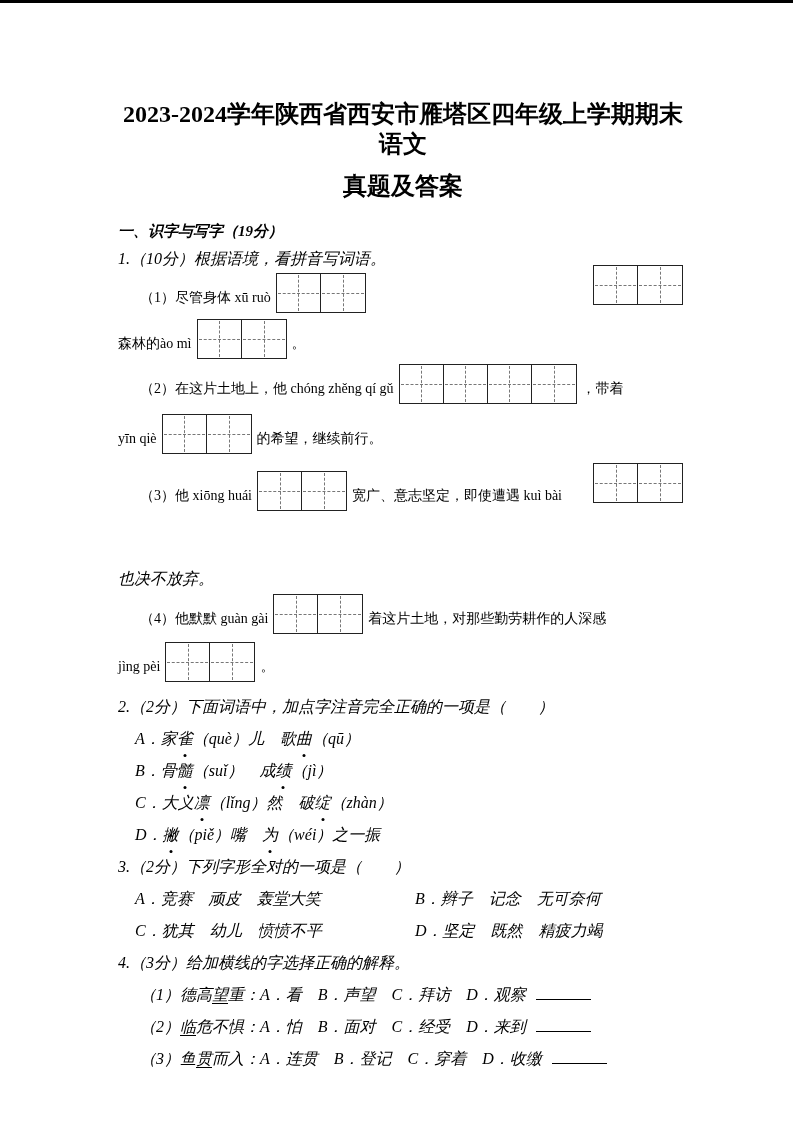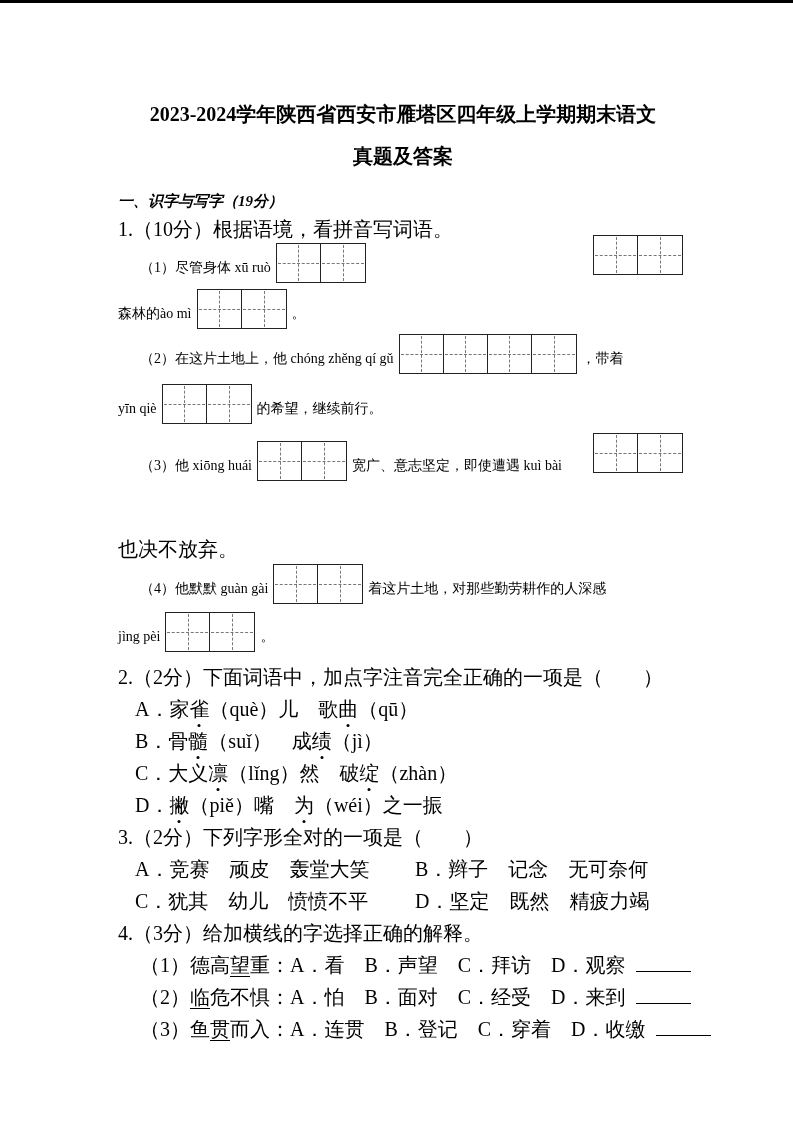--- a/index.html
+++ b/index.html
@@ -9,26 +9,26 @@
     width:793px; height:1122px;
     margin:0 auto;
     background:#ffffff;
     font-family:"Liberation Serif","DejaVu Serif",serif;
     color:#000;
     overflow:hidden;
   }
   .topbar { width:100%; height:3px; background:#000; }
   .content { padding:96px 105px 0 118px; }
 
-  .title { text-align:center; font-size:20px; font-weight:bold; line-height:30px; }
+  .title { text-align:center; font-size:24px; font-weight:bold; line-height:30px; }
   .title.l2 { margin-top:12px; }
 
   .sec-heading { margin-top:18px; font-size:15px; font-weight:bold; height:24px; line-height:24px;font-style:italic; }
 
-  .trow { font-size:20px; height:32px; line-height:32px; white-space:nowrap; }
+  .trow { font-size:16px; height:32px; line-height:32px; white-space:nowrap;font-style:italic; }
   .frow { display:flex; align-items:center; font-size:14px; white-space:nowrap; }
   .ind1 { padding-left:22px; }
   .ind2 { padding-left:17px; }
 
   
   .gridbox { display:inline-flex; flex:none; border:1.5px solid #222; background:#fff; margin:0 5px; }
   .gcell { width:44px; height:38px; position:relative; border-right:1.5px solid #222; }
   .gcell:last-child { border-right:none; }
   .gcell::before { content:""; position:absolute; top:50%; left:1px; right:1px; border-top:1px dashed #777; }
   .gcell::after  { content:""; position:absolute; left:50%; top:1px; bottom:1px; border-left:1px dashed #777; }

